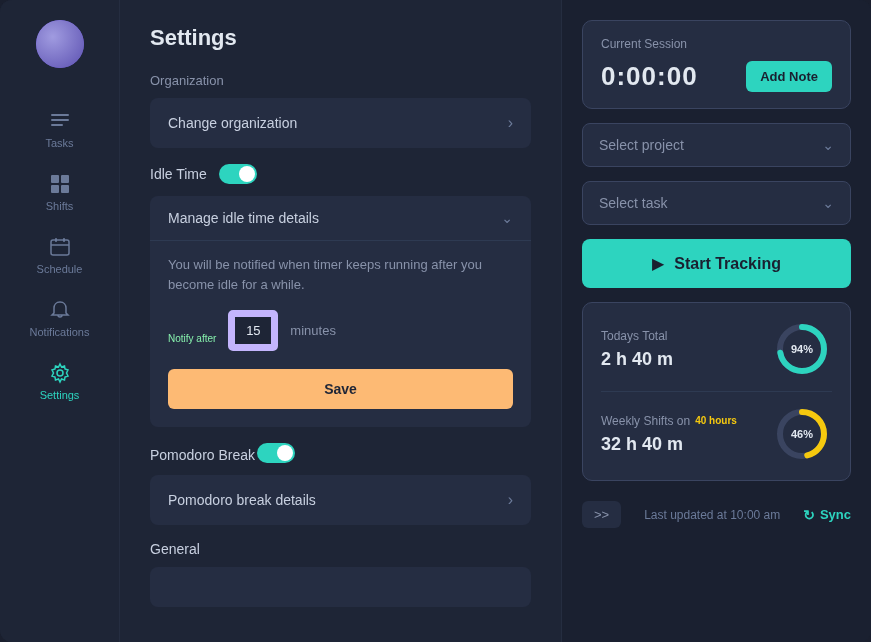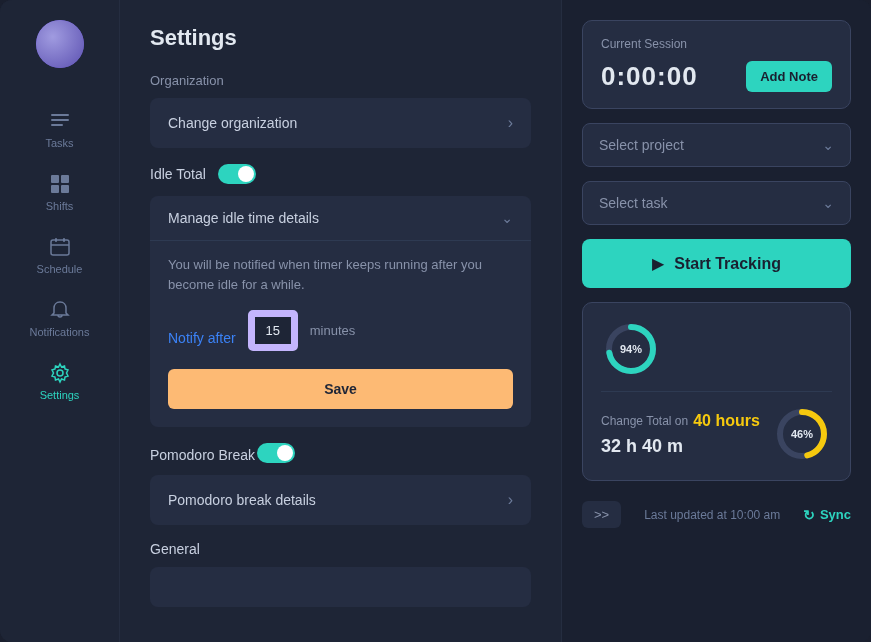--- a/index.html
+++ b/index.html
@@ -178,22 +178,22 @@
       margin-bottom: 16px;
       line-height: 1.5;
     }
     .notify-row {
       display: flex;
       align-items: center;
       gap: 12px;
       margin-bottom: 18px;
     }
     .notify-label {
-      font-size: 14px;
-      color: #3b82f6;
+      font-size: 10px;
+      color: #86efac;
       margin-top: 15px;
     }
     .notify-input {
       width: 50px;
       background: #1e2536;
       border: 7px solid #c4b5fd;
       border-radius: 5px;
       padding: 6px 8px;
       color: #e2e8f0;
       font-size: 13px;
@@ -335,21 +335,21 @@
       display: flex;
       align-items: center;
       gap: 5px;
       margin-bottom: 6px;
     }
     .weekly-label {
       font-size: 12px;
       color: #8892aa;
     }
     .weekly-hours-badge {
-      font-size: 16px;
+      font-size: 10px;
       font-weight: 600;
       color: #f6c90e;
     }
     
     .donut-container {
       position: relative;
       width: 60px;
       height: 60px;
     }
     .donut-svg {
@@ -493,21 +493,21 @@
       <div class="section-label">Organization</div>
       <div class="card">
         <div class="card-row">
           <span class="card-row-label">Change organization</span>
           <span class="chevron-right">›</span>
         </div>
       </div>
 
       <div class="idle-time-section">
         <div class="idle-time-header">
-          <span class="section-title">Idle Total</span>
+          <span class="section-title">Idle Time</span>
           <div class="toggle">
             <div class="toggle-knob"></div>
           </div>
         </div>
         <div class="idle-details-card">
           <div class="idle-details-header">
             <span class="idle-details-label">Manage idle time details</span>
             <span class="chevron-down">⌄</span>
           </div>
           <div class="idle-details-body">
@@ -562,35 +562,39 @@
       </div>
 
       <button class="start-tracking-btn">
         <span class="play-icon">▶</span>
         <span class="start-tracking-text">Start Tracking</span>
       </button>
 
       <div class="stats-card">
 
         <div class="stats-row">
+          <div>
+            <div class="stats-label">Todays Total</div>
+            <div class="stats-value">2 h 40 m</div>
+          </div>
           <div class="donut-container">
             <svg class="donut-svg" width="60" height="60" viewBox="0 0 60 60">
               <circle class="donut-bg" cx="30" cy="30" r="22"></circle>
               <circle class="donut-progress-teal" cx="30" cy="30" r="22" stroke-dasharray="99.2 38.8" stroke-dashoffset="0"></circle>
             </svg>
             <span class="donut-label">94%</span>
           </div>
         </div>
 
         <div class="stats-divider"></div>
 
         <div class="stats-row">
           <div>
             <div class="weekly-label-row">
-              <span class="weekly-label">Change Total on</span>
+              <span class="weekly-label">Weekly Shifts on</span>
               <span class="weekly-hours-badge">40 hours</span>
             </div>
             <div class="stats-value">32 h 40 m</div>
           </div>
           <div class="donut-container">
             <svg class="donut-svg" width="60" height="60" viewBox="0 0 60 60">
               <circle class="donut-bg" cx="30" cy="30" r="22"></circle>
               <circle class="donut-progress-yellow" cx="30" cy="30" r="22" stroke-dasharray="63.3 74.7" stroke-dashoffset="0"></circle>
             </svg>
             <span class="donut-label">46%</span>

